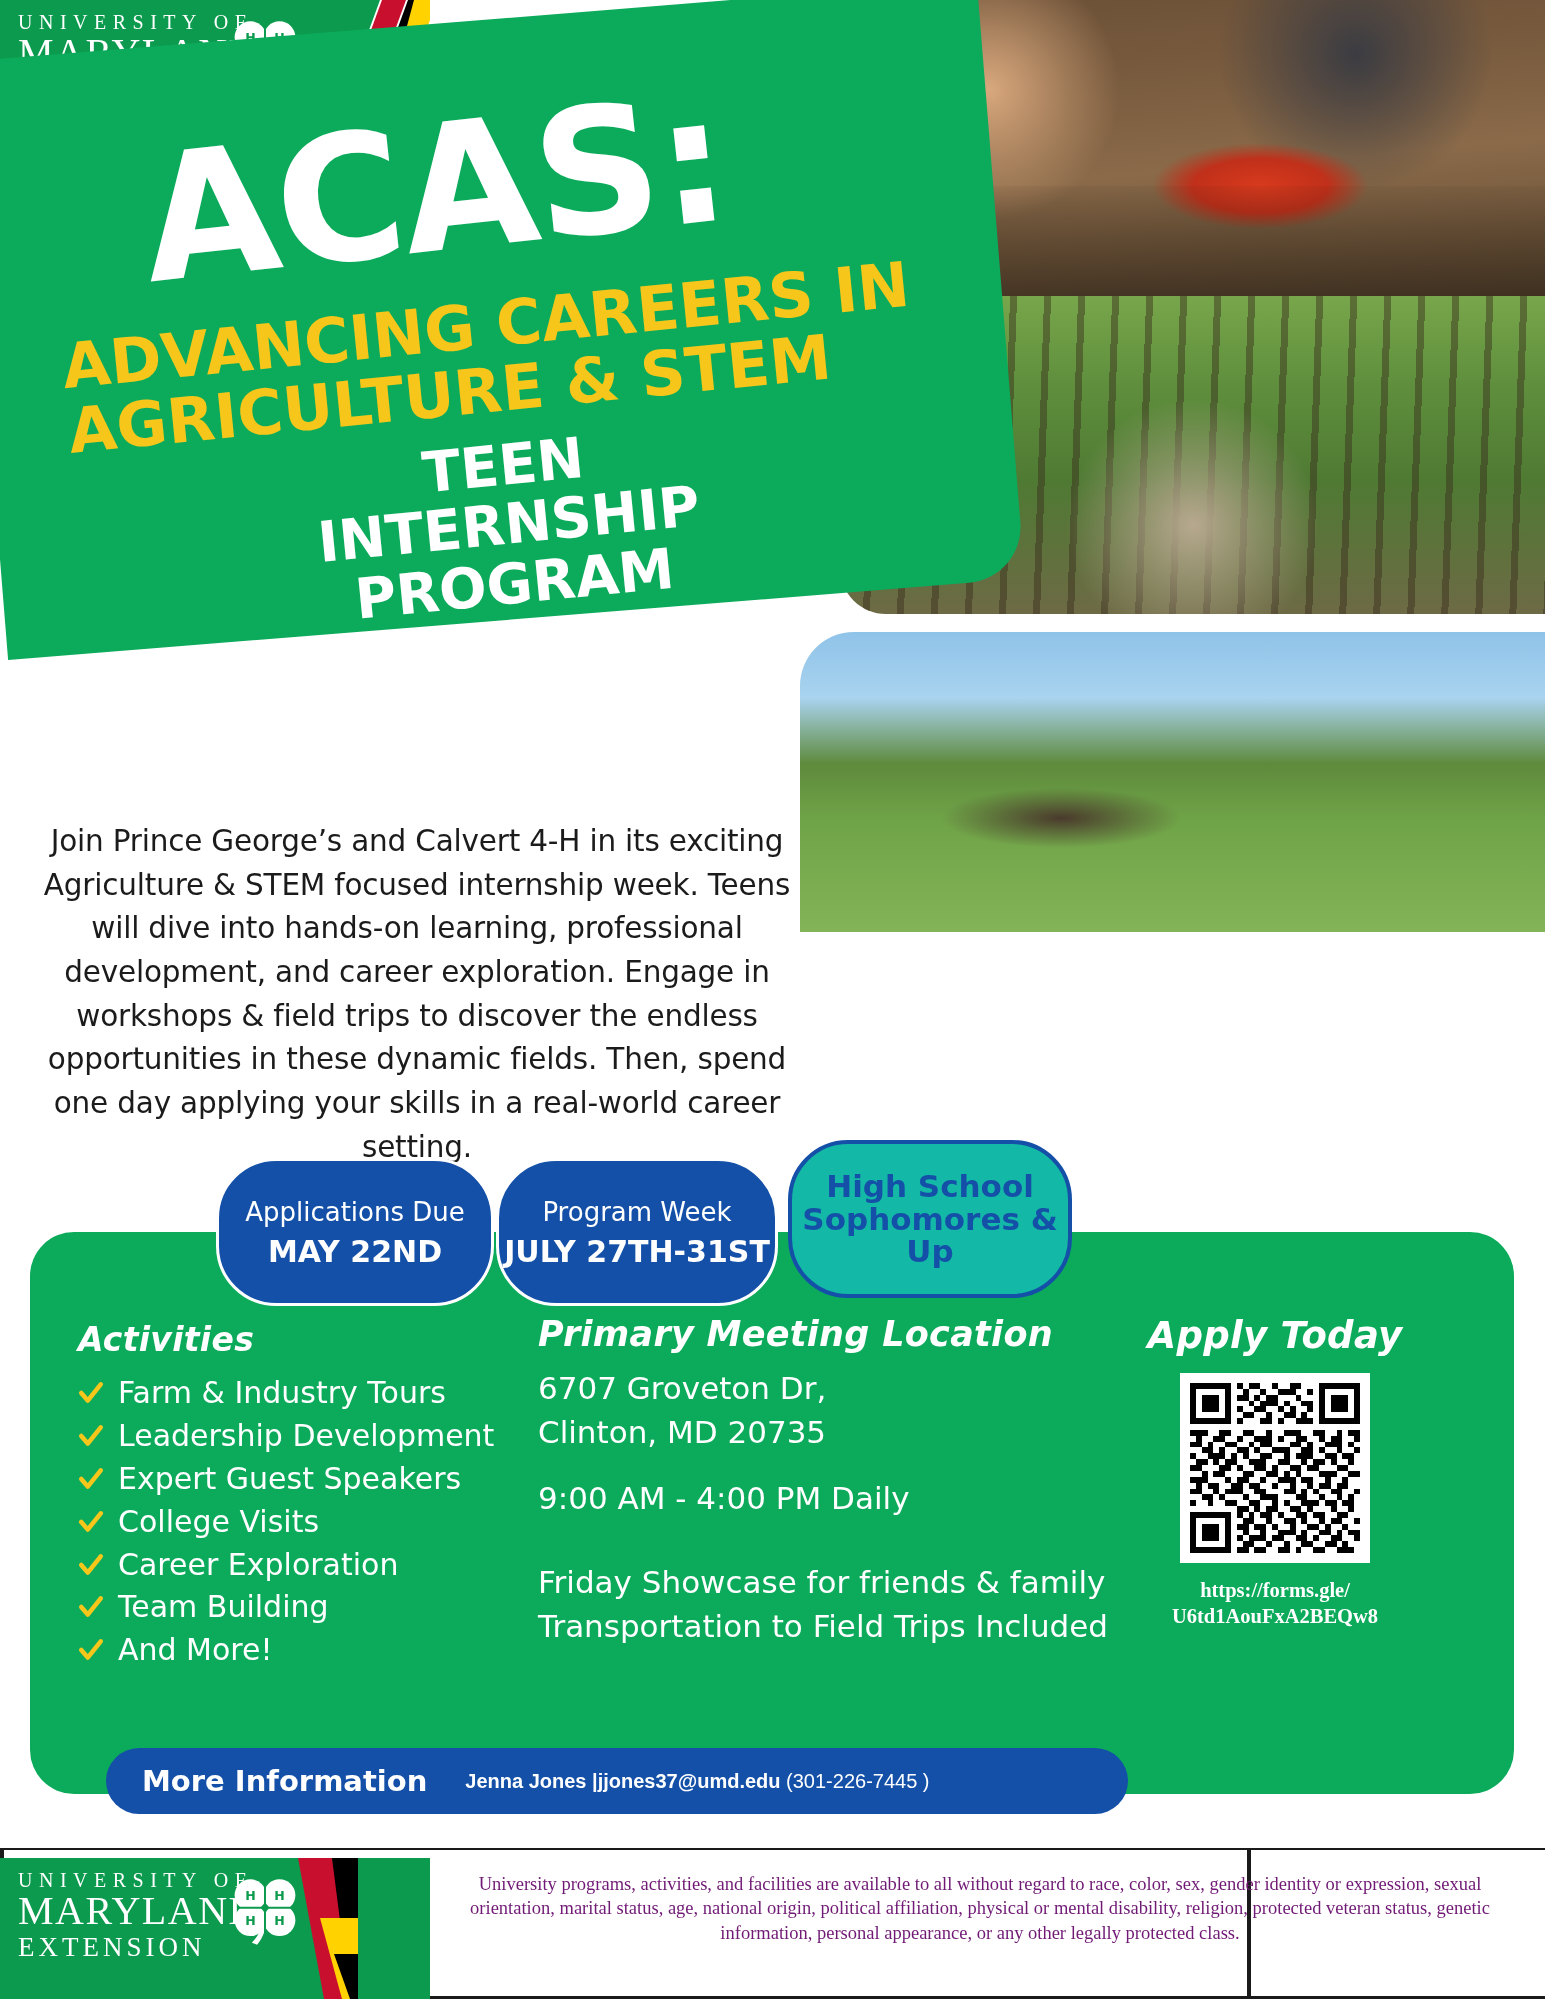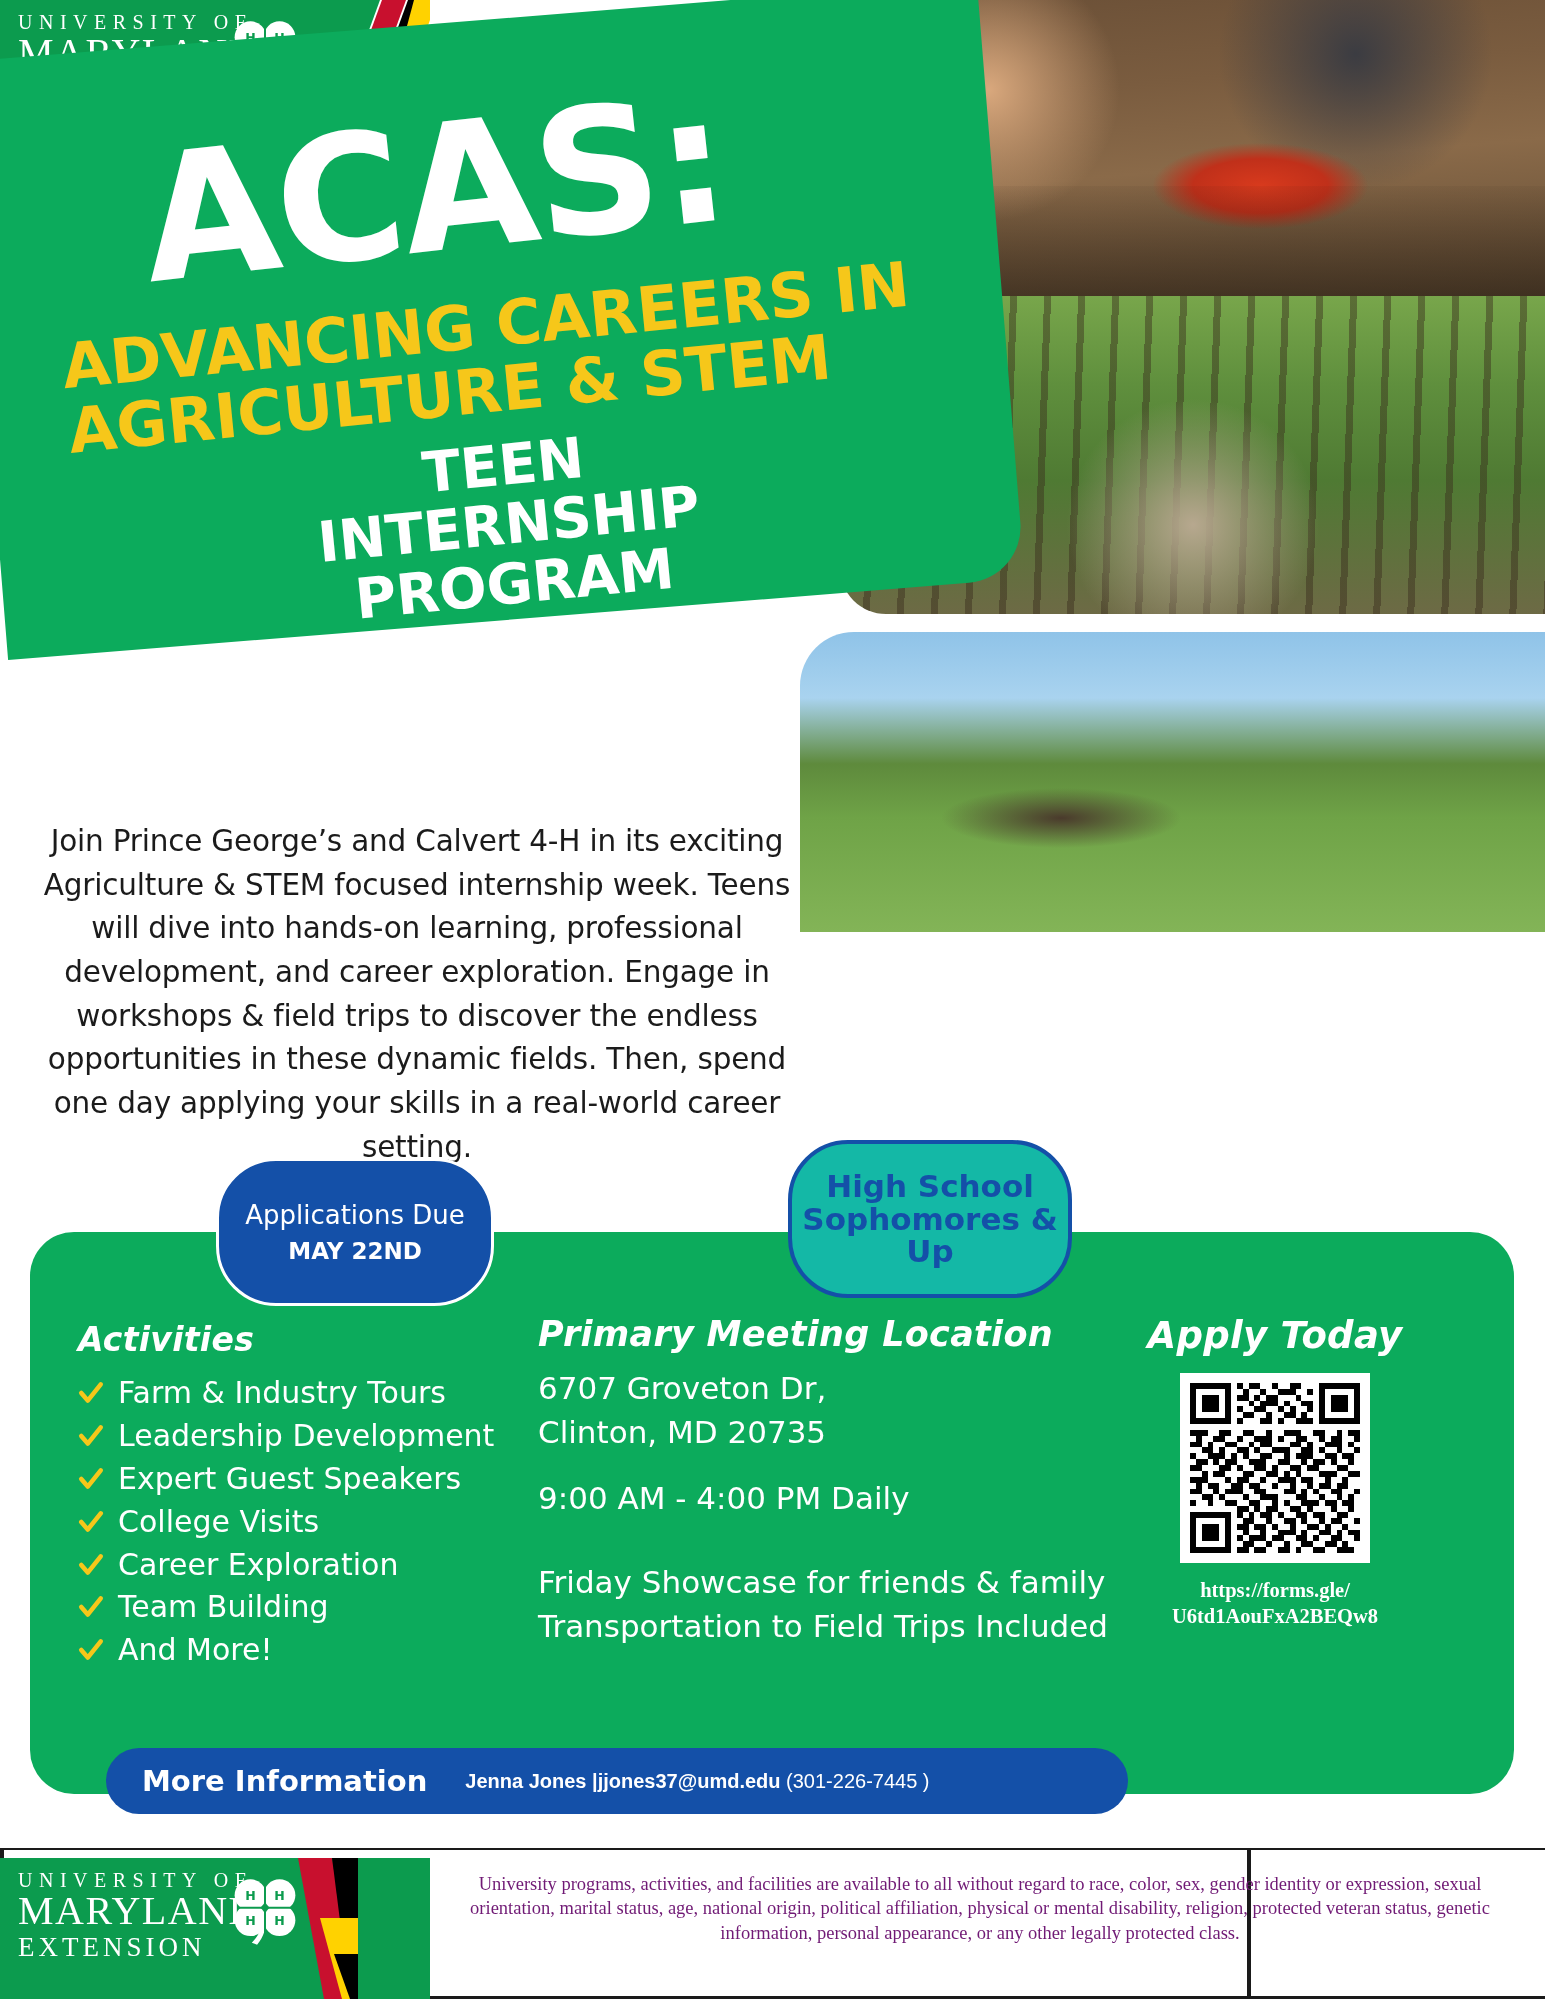--- a/index.html
+++ b/index.html
@@ -101,21 +101,21 @@
     position: absolute; display: flex; flex-direction: column;
     align-items: center; justify-content: center; text-align: center;
     border-radius: 60px; z-index: 6;
   }
   .pill-blue { background: #1450a8; color: #fff; border: 3px solid #fff; }
   .pill-white { background: #14b8a6; color: #1450a8; border: 4px solid #1450a8; }
   .pill-1 { left: 216px; top: 1158px; width: 278px; height: 148px; }
   .pill-2 { left: 496px; top: 1158px; width: 282px; height: 148px; }
   .pill-3 { left: 788px; top: 1140px; width: 284px; height: 158px; }
   .pill-label { font-size: 26px; font-weight: 400; font-family:"DejaVu Sans",sans-serif; line-height:1.2;}
-  .pill-value { font-size: 23px; font-weight: 800; margin-top: 8px; font-family:"DejaVu Sans",sans-serif; line-height:1.06;}
+  .pill-value { font-size: 30px; font-weight: 800; margin-top: 8px; font-family:"DejaVu Sans",sans-serif; line-height:1.06;}
   .pill-3 .pill-value { font-size: 31px; margin-top: 0; }
 
   
   .panel {
     position: absolute; left: 30px; top: 1232px;
     width: 1484px; height: 562px;
     background: #0cab5c; border-radius: 44px;
   }
 
   .sect-head {
@@ -238,20 +238,24 @@
       <div class="t-sub1">ADVANCING CAREERS IN AGRICULTURE &amp; STEM</div>
       <div class="t-sub2">TEEN INTERNSHIP PROGRAM</div>
     </div>
   </div>
 
   <div class="intro">Join Prince George’s and Calvert 4-H in its exciting Agriculture &amp; STEM focused internship week. Teens will dive into hands-on learning, professional development, and career exploration. Engage in workshops &amp; field trips to discover the endless opportunities in these dynamic fields. Then, spend one day applying your skills in a real-world career setting.</div>
 
   <div class="pill pill-blue pill-1">
     <div class="pill-label">Applications Due</div>
     <div class="pill-value">MAY 22ND</div>
+  </div>
+  <div class="pill pill-blue pill-2">
+    <div class="pill-label">Program Week</div>
+    <div class="pill-value">JULY 27TH-31ST</div>
   </div>
   <div class="pill pill-white pill-3">
     <div class="pill-value">High School Sophomores &amp; Up</div>
   </div>
 
   <div class="panel">
 
     <div class="activities">
       <div class="sect-head act-title">Activities</div>
       <ul class="act-list">

